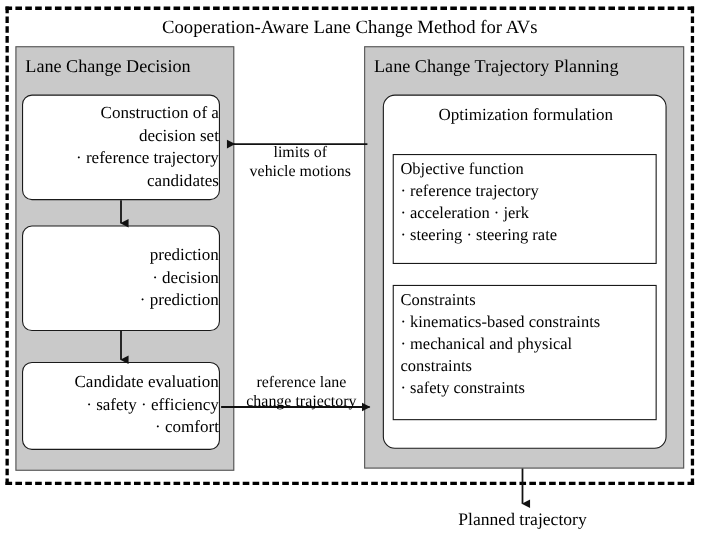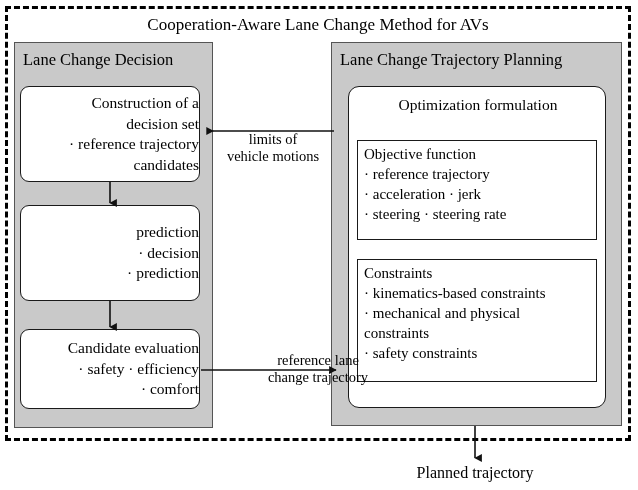--- a/index.html
+++ b/index.html
@@ -139,21 +139,21 @@
   
   .edge-label {
     position: absolute;
     text-align: center;
     font-size: 14.5px;
     line-height: 17px;
     background: transparent;
     white-space: nowrap;
   }
   #label-limits { left: 214px; top: 111px; width: 118px; margin-top: 20px; }
-  #label-refchange { left: 214px; top: 352px; width: 120px; padding-left: 44px; }
+  #label-refchange { left: 214px; top: 340px; width: 120px; }
 
   #label-output {
     position: absolute;
     left: 370px;
     top: 463px;
     width: 210px;
     text-align: center;
     font-size: 16px;
     line-height: 20px;
     white-space: nowrap;

